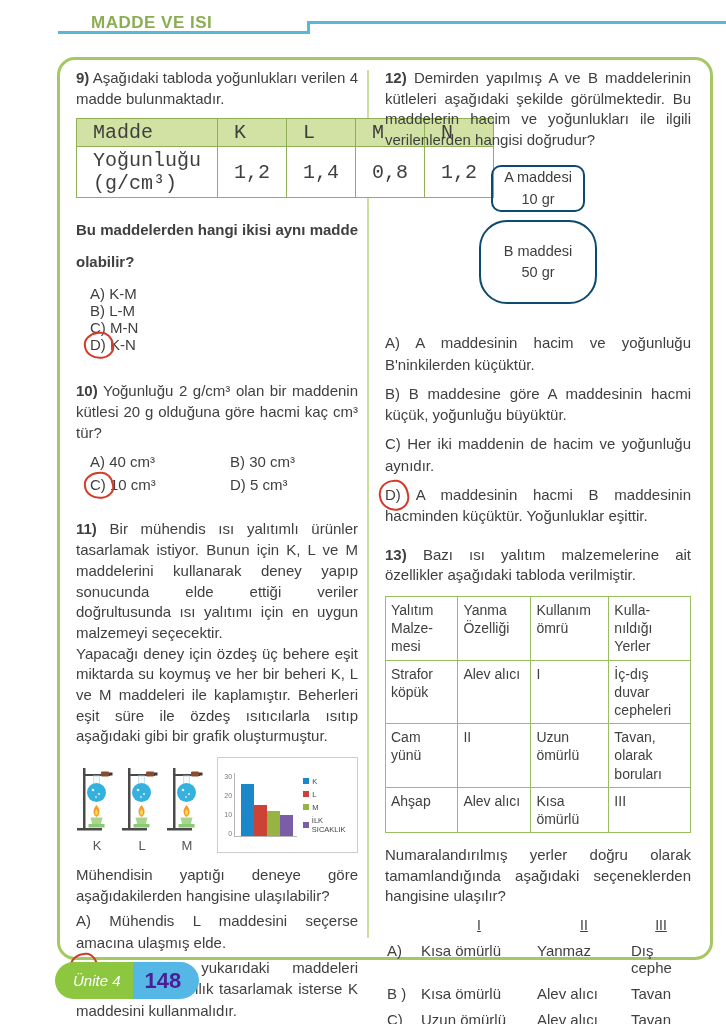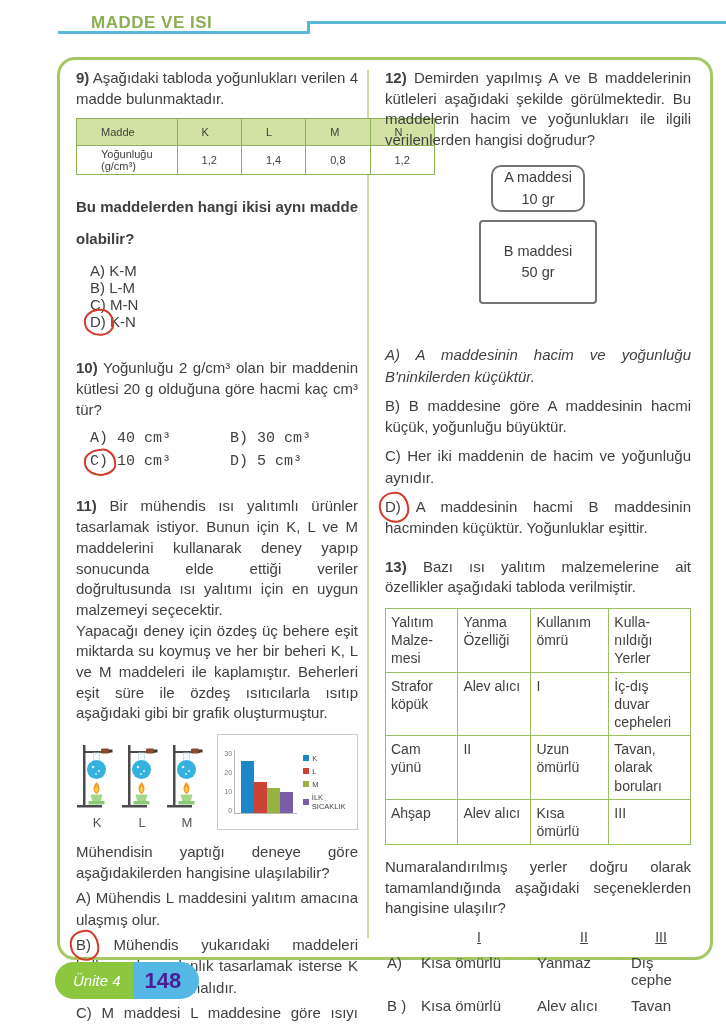--- a/index.html
+++ b/index.html
@@ -18,21 +18,21 @@
   .sheet{position:absolute;left:57px;top:57px;width:650px;height:897px;
     border:3px solid #a6c764;border-radius:18px;background:#fff;}
   .divider{position:absolute;left:367px;top:70px;width:2px;height:868px;background:#cbdf9d;}
   .col-left{position:absolute;left:76px;top:68px;width:282px;}
   .col-right{position:absolute;left:385px;top:68px;width:306px;}
   p{margin:0;}
   .para{font-size:15px;line-height:1.38;text-align:justify;}
   .qnum{font-weight:bold;}
   
   table.dtable{border-collapse:collapse;margin-top:9px;}
-  table.dtable td{border:1.6px solid #8fb054;font-size:11px;padding:2px 24px;height:22px;background:#fff;}
+  table.dtable td{border:1.6px solid #8fb054;font-size:20px;padding:2px 16px;height:22px;background:#fff;font-family:Liberation Mono, monospace;}
   table.dtable tr.head td{background:#d2e2a4;}
   
   .opt-row{display:flex;justify-content:space-between;padding:0 6px 0 14px;font-size:15px;flex-direction:column;}
   .opt-grid{display:grid;grid-template-columns:140px 140px;row-gap:6px;padding-left:14px;font-size:15px;}
   .opt-para{font-size:15px;line-height:1.42;text-align:justify;margin-top:4px;}
   .circled{display:inline-block;position:relative;}
   .circled::before{content:"";position:absolute;left:-6px;top:-4px;right:-8px;bottom:-6px;
     border:2.6px solid #d23a2a;border-radius:55% 45% 50% 62% / 48% 60% 45% 58%;
     transform:rotate(-7deg);pointer-events:none;}
   
@@ -43,24 +43,24 @@
     display:flex;align-items:center;padding:4px 2px 4px 4px;box-sizing:border-box;margin-left:6px;}
   .chart-y{display:flex;flex-direction:column;justify-content:space-between;height:64px;
     font-size:7px;color:#777;text-align:right;width:13px;padding-right:2px;box-sizing:border-box;}
   .chart-plot{height:64px;width:68px;border-left:1px solid #b5b5b5;border-bottom:1px solid #b5b5b5;
     display:flex;align-items:flex-end;padding-left:6px;box-sizing:border-box;}
   .bar{width:13px;}
   .chart-legend{margin-left:6px;display:flex;flex-direction:column;gap:4px;}
   .legend-item{display:flex;align-items:center;gap:3px;font-size:7.5px;color:#444;}
   .legend-item .sw{width:6px;height:6px;display:inline-block;}
   
-  .mbox{border:2px solid #737373;text-align:center;font-size:14.5px;line-height:1.5;
+  .mbox{border:2px solid #0c4a6e;text-align:center;font-size:14.5px;line-height:1.5;
     display:flex;flex-direction:column;justify-content:center;box-sizing:border-box;}
   .mbox-a{width:94px;min-height:46px;border-radius:10px;margin:14px auto 0;}
-  .mbox-b{width:118px;min-height:84px;border-radius:4px;margin:8px auto 0;}
+  .mbox-b{width:118px;min-height:84px;border-radius:28px;margin:8px auto 0;}
   
   table.ttable{border-collapse:collapse;margin-top:10px;border-radius:10px;}
   table.ttable td{border:1.6px solid #9abf5e;font-size:14px;line-height:1.3;
     padding:4px 5px;vertical-align:top;background:#fff;}
   
   .ans-table{display:grid;grid-template-columns:36px 116px 94px 1fr;
     font-size:15px;row-gap:9px;margin-top:10px;align-items:start;}
   .ans-head{text-decoration:underline;text-align:center;font-size:14px;}
   .ans-letter{padding-left:2px;}
   
@@ -108,21 +108,21 @@
 
   <div class="opt-row" style="margin-top:8px;">
     <span><span>A)</span> <span>K-M</span></span>
     <span><span>B)</span> <span>L-M</span></span>
     <span><span>C)</span> <span>M-N</span></span>
     <span><span class="circled">D)</span> <span>K-N</span></span>
   </div>
 
   <p class="para" style="margin-top:28px;"><span class="qnum">10)</span> <span>Yoğunluğu 2 g/cm³ olan bir maddenin kütlesi 20 g olduğuna göre hacmi kaç cm³ tür?</span></p>
 
-  <div class="opt-grid" style="margin-top:10px;font-family:Liberation Mono, monospace;">
+  <div class="opt-grid" style="margin-top:10px;">
     <span><span>A)</span> <span>40 cm³</span></span>
     <span><span>B)</span> <span>30 cm³</span></span>
     <span><span class="circled">C)</span> <span>10 cm³</span></span>
     <span><span>D)</span> <span>5 cm³</span></span>
   </div>
 
   <p class="para" style="margin-top:26px;"><span class="qnum">11)</span> <span>Bir mühendis ısı yalıtımlı ürünler tasarlamak istiyor. Bunun için K, L ve M maddelerini kullanarak deney yapıp sonucunda elde ettiği veriler doğrultusunda ısı yalıtımı için en uygun malzemeyi seçecektir.</span></p>
   <p class="para">Yapacağı deney için özdeş üç behere eşit miktarda su koymuş ve her bir beheri K, L ve M maddeleri ile kaplamıştır. Beherleri eşit süre ile özdeş ısıtıcılarla ısıtıp aşağıdaki gibi bir grafik oluşturmuştur.</p>
 
   <div class="fig-row">
@@ -213,41 +213,41 @@
           <div class="legend-item">
             <span class="sw" style="background: rgb(122, 93, 166);"></span>
             <span>İLK SICAKLIK</span>
           </div>
         </div>
     </div>
   </div>
 
   <p class="para" style="margin-top:12px;">Mühendisin yaptığı deneye göre aşağıdakilerden hangisine ulaşılabilir?</p>
 
-  <p class="opt-para"><span>A)</span> <span>Mühendis L maddesini yalıtım amacına ulaşmış olur.</span></p>
+  <p class="opt-para"><span>A)</span> <span>Mühendis L maddesini seçerse amacına ulaşmış elde.</span></p>
   <p class="opt-para"><span class="circled">B)</span> <span>Mühendis yukarıdaki maddeleri kullanarak çaydanlık tasarlamak isterse K maddesini kullanmalıdır.</span></p>
   <p class="opt-para"><span>C)</span> <span>M maddesi L maddesine göre ısıyı daha iyi iletir.</span></p>
   <p class="opt-para"><span>D)</span> <span>Mühendis yukarıdaki maddeleri kullanarak termos tasarlamak isterse K maddesini kullanmalıdır.</span></p>
 
 </div>
 
 <div class="col-right">
 
   <p class="para"><span class="qnum">12)</span> <span>Demirden yapılmış A ve B maddelerinin kütleleri aşağıdaki şekilde görülmektedir. Bu maddelerin hacim ve yoğunlukları ile ilgili verilenlerden hangisi doğrudur?</span></p>
 
   <div class="mbox mbox-a">
     <span>A maddesi</span>
     <span>10 gr</span>
   </div>
   <div class="mbox mbox-b">
     <span>B maddesi</span>
     <span>50 gr</span>
   </div>
 
-  <p class="opt-para" style="margin-top:40px;font-style:italic;"><span>A)</span> <span>A maddesinin hacim ve yoğunluğu B'ninkilerden küçüktür.</span></p>
+  <p class="opt-para" style="margin-top:28px;"><span>A)</span> <span>A maddesinin hacim ve yoğunluğu B'ninkilerden küçüktür.</span></p>
   <p class="opt-para" style="margin-top:8px;"><span>B)</span> <span>B maddesine göre A maddesinin hacmi küçük, yoğunluğu büyüktür.</span></p>
   <p class="opt-para" style="margin-top:8px;"><span>C)</span> <span>Her iki maddenin de hacim ve yoğunluğu aynıdır.</span></p>
   <p class="opt-para" style="margin-top:8px;"><span class="circled">D)</span> <span>A maddesinin hacmi B maddesinin hacminden küçüktür. Yoğunluklar eşittir.</span></p>
 
   <p class="para" style="margin-top:18px;"><span class="qnum">13)</span> <span>Bazı ısı yalıtım malzemelerine ait özellikler aşağıdaki tabloda verilmiştir.</span></p>
 
   <table class="ttable">
     <tbody>
         <tr>
       <td style="width:66px">Yalıtım Malze-mesi</td>

